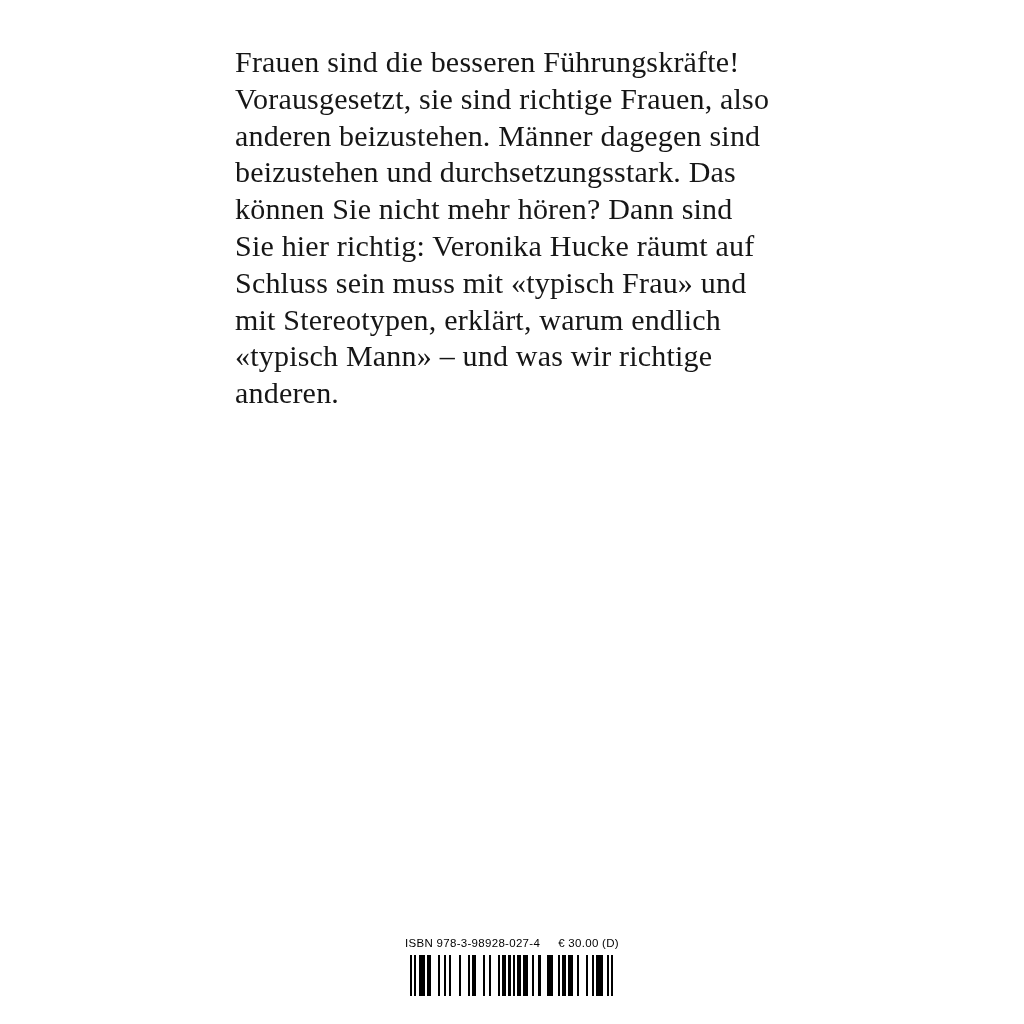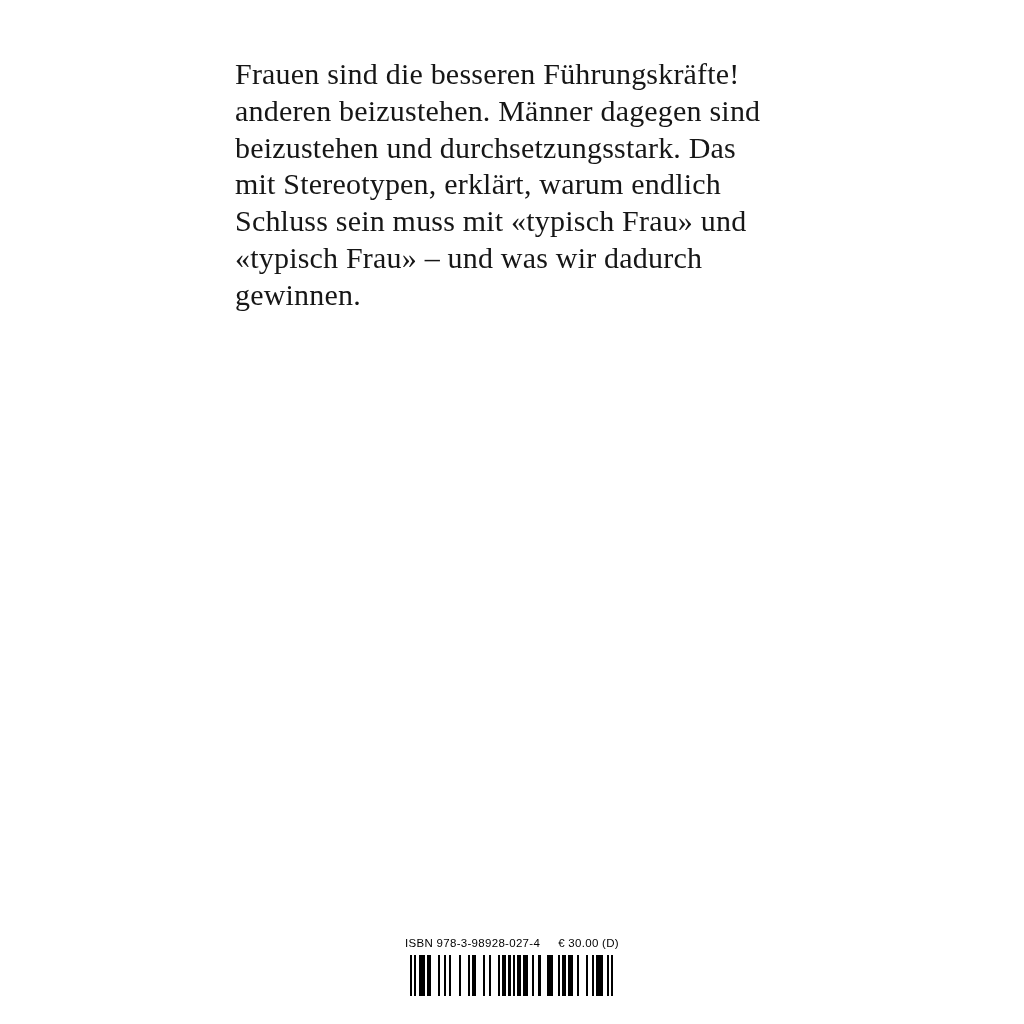--- a/index.html
+++ b/index.html
@@ -11,21 +11,21 @@
     position: relative;
     width: 1024px;
     height: 1024px;
     background: #ffffff;
     overflow: hidden;
     font-family: "Liberation Serif", serif;
   }
   .blurb {
     position: absolute;
     left: 235px;
-    top: 56px;
+    top: 44px;
     color: #161616;
     font-size: 30px;
     line-height: 36.8px;
     letter-spacing: 0.2px;
     font-family: "Liberation Serif", serif;
   }
   .blurb .line {
     white-space: nowrap;
   }
   .footer {
@@ -60,26 +60,29 @@
     background: #000000;
   }
 </style>
 </head>
 <body>
 
 <div class="page">
 
   <div class="blurb">
       <div class="line">Frauen sind die besseren Führungskräfte!</div>
+      <div class="line">Vorausgesetzt, sie sind richtige Frauen, also</div>
       <div class="line">anderen beizustehen. Männer dagegen sind</div>
       <div class="line">beizustehen und durchsetzungsstark. Das</div>
+      <div class="line">können Sie nicht mehr hören? Dann sind</div>
+      <div class="line">Sie hier richtig: Veronika Hucke räumt auf</div>
+      <div class="line">Schluss sein muss mit «typisch Frau» und</div>
       <div class="line">mit Stereotypen, erklärt, warum endlich</div>
-      <div class="line">Schluss sein muss mit «typisch Frau» und</div>
-      <div class="line">«typisch Frau» – und was wir dadurch</div>
-      <div class="line">gewinnen.</div>
+      <div class="line">«typisch Mann» – und was wir richtige</div>
+      <div class="line">anderen.</div>
     </div>
 
   <div class="footer">
     <div class="isbn-line">
       <span>ISBN 978-3-98928-027-4</span>
       <span>€ 30.00 (D)</span>
     </div>
     <div class="barcode">
         <div class="bar on"></div>
         <div class="bar"></div>

